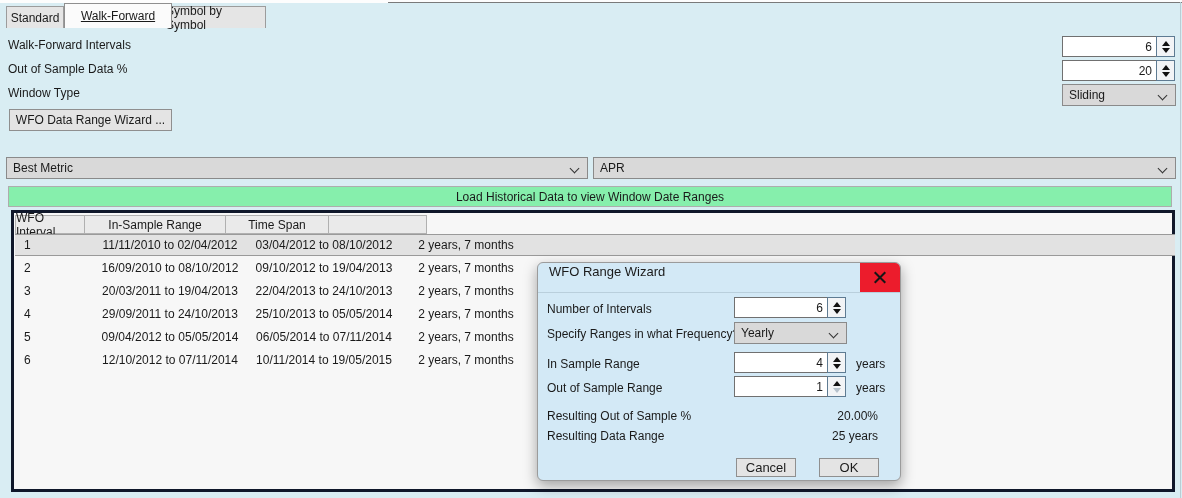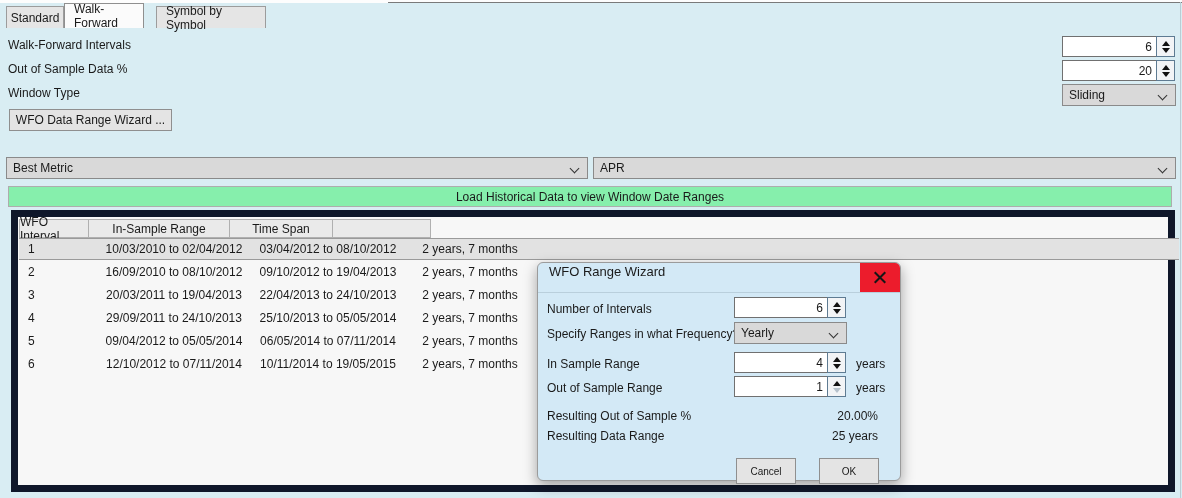--- a/index.html
+++ b/index.html
@@ -10,21 +10,21 @@
   
   .top-strip { position:absolute; left:0; top:0; width:1182px; height:3px; background:#fdfdfd; }
   .outer-line { position:absolute; left:388px; top:2px; width:794px; height:1px; background:#7a7a7a; }
   .right-line { position:absolute; right:1px; top:2px; width:1px; height:496px; background:#b9cdd4; }
 
   
   .tab { position:absolute; top:6px; height:22px; background:#e5e5e5; border:1px solid #9c9c9c; border-bottom:none;
          display:flex; align-items:center; justify-content:center; padding:0 9px; cursor:default; }
   .tab.active { top:3px; height:25px; background:#fbfbfb; border-color:#8f8f8f; z-index:3; }
   .tab-std { left:6px; width:58px; }
-  .tab-wf { left:64px; width:80px; }
+  .tab-wf { left:64px; width:108px;text-decoration:underline; }
   .tab-sbs { left:156px; width:110px; }
 
   .lbl { position:absolute; height:15px; white-space:nowrap; }
 
   
   .spinwrap { position:absolute; display:flex; }
   .spinbox { width:95px; height:21px; border:1px solid #707070; background:#ffffff; text-align:right;
              padding:0 4px; font:12px "Liberation Sans","DejaVu Sans",sans-serif; color:#1a1a1a; outline:none; }
   .spinbtn { width:19px; height:21px; border:1px solid #5e7b92; border-left:1px solid #5e7b92; margin-left:-1px;
              background:#f2f4f6; display:flex; flex-direction:column; align-items:center; justify-content:center; gap:2px; cursor:default; }
@@ -38,21 +38,21 @@
   .chev { position:absolute; right:9px; top:7px; width:7px; height:7px; border-right:1.4px solid #333;
           border-bottom:1.4px solid #333; transform:rotate(45deg); }
 
   .btn { position:absolute; background:#e4e4e4; border:1px solid #8f8f8f; display:flex; align-items:center;
          justify-content:center; cursor:default; }
 
   .loadbar { position:absolute; left:8px; top:186px; width:1164px; height:21px; background:#86efac;
              border:1px solid #adadad; display:flex; align-items:center; justify-content:center; }
 
   
-  .gridwrap { position:absolute; left:11px; top:210px; width:1164px; height:282px; background:#f7f7f7; border:7px solid #0f172a; }
+  .gridwrap { position:absolute; left:11px; top:210px; width:1164px; height:282px; background:#f7f7f7; border:3px solid #0f172a; }
   .ghead { position:absolute; left:1px; top:2px; height:19px; display:flex; }
   .gh { height:19px; background:#eaeaea; border-top:1px solid #b0b0b0; border-bottom:1px solid #b0b0b0;
         border-right:1px solid #b0b0b0; display:flex; align-items:center; justify-content:center; cursor:default; }
   .gh:first-child { border-left:1px solid #b0b0b0; }
   .grow { position:absolute; left:1px; width:1160px; height:22px; }
   .grow.selected { background:#e2e2e2; border-top:1px solid #9a9a9a; border-bottom:1px solid #9a9a9a; }
   .cell { position:absolute; top:50%; transform:translateY(-50%); white-space:nowrap; }
   .cell.centered { transform:translate(-50%,-50%); }
 
   
@@ -63,21 +63,21 @@
   .dlg-close { position:absolute; right:0; top:0; width:40px; height:29px; background:#ec1c2c;
                border-top-right-radius:5px; cursor:default; }
   .x-icon { position:absolute; left:50%; top:50%; width:13px; height:13px; transform:translate(-50%,-50%); }
   .x-icon::before, .x-icon::after { content:""; position:absolute; left:-1px; top:5.5px; width:15px; height:2px; background:#161616; }
   .x-icon::before { transform:rotate(45deg); }
   .x-icon::after { transform:rotate(-45deg); }
   .dlg-lbl { position:absolute; left:9px; white-space:nowrap; }
   .dlg-spin .spinbox { width:94px; }
   .dlg-val { position:absolute; left:240px; width:100px; text-align:right; }
   .unit { position:absolute; left:318px; }
-  .dlg-btn { width:60px; height:26px; font-size:10px; }
+  .dlg-btn { width:60px; height:19px; font-size:13px; }
 </style>
 </head>
 <body>
 
 <div id="screen">
 
   <div class="top-strip"></div>
   <div class="outer-line"></div>
   <div class="right-line"></div>
 
@@ -126,21 +126,21 @@
   <div class="gridwrap">
     <div class="ghead">
       <div class="gh" style="width:70px;">WFO Interval</div>
       <div class="gh" style="width:141px;">In-Sample Range</div>
       <div class="gh" style="width:103px;">Time Span</div>
       <div class="gh" style="width:98px;"></div>
     </div>
 
     <div class="grow selected" style="top:21px;">
       <span class="cell" style="left:9px;">1</span>
-      <span class="cell centered" style="left:155px; top:50%;">10/03/2010 to 02/04/2012</span>
+      <span class="cell centered" style="left:155px; top:50%;">11/11/2010 to 02/04/2012</span>
       <span class="cell centered" style="left:309px; top:50%;">03/04/2012 to 08/10/2012</span>
       <span class="cell centered" style="left:451px; top:50%;">2 years, 7 months</span>
     </div>
     <div class="grow" style="top:44px;">
       <span class="cell" style="left:9px;">2</span>
       <span class="cell centered" style="left:155px;">16/09/2010 to 08/10/2012</span>
       <span class="cell centered" style="left:309px;">09/10/2012 to 19/04/2013</span>
       <span class="cell centered" style="left:451px;">2 years, 7 months</span>
     </div>
     <div class="grow" style="top:67px;">

